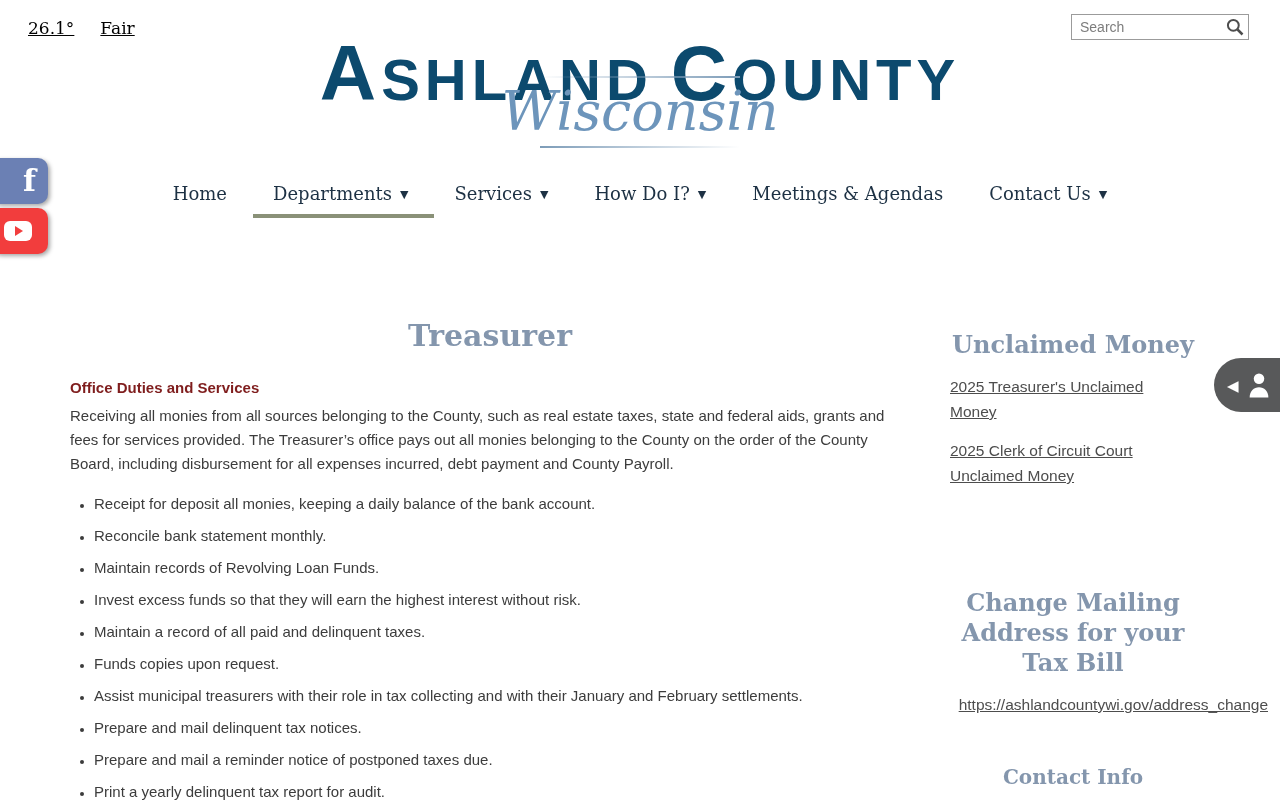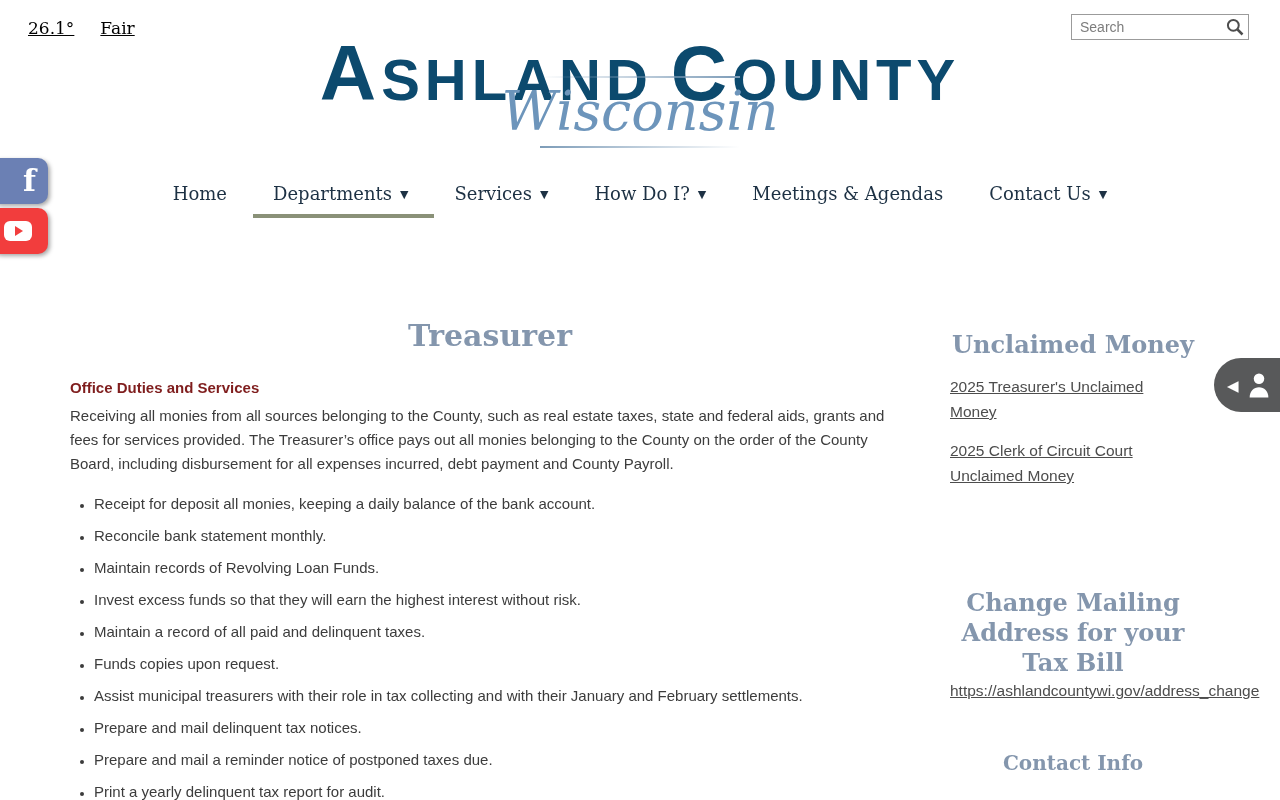--- a/index.html
+++ b/index.html
@@ -142,21 +142,21 @@
   }
   .side-heading.h-unclaimed { font-size:24px; margin-bottom:14px; white-space:nowrap; }
   .side-heading.h-address   { font-size:24px; margin-top:100px; }
   .side-heading.h-contact   { font-size:20px; margin-top:48px; }
   .side-links { width:210px; }
   .side-links a, .addr-link a {
     color:#4d4d4d; text-decoration:underline; cursor:pointer;
     font-size:15.5px; line-height:25px;
   }
   .side-links .link-item { margin-bottom:14px; }
-  .addr-link { width:318px; text-align:left; white-space:nowrap; }
+  .addr-link { margin-top:14px; width:318px; text-align:right; white-space:nowrap; }
 
   
   .access-widget {
     position:absolute; right:0; top:358px;
     width:66px; height:54px;
     background:#58595a;
     border-radius:27px 0 0 27px;
     display:flex; align-items:center;
     padding-left:13px; gap:5px;
     cursor:pointer;

